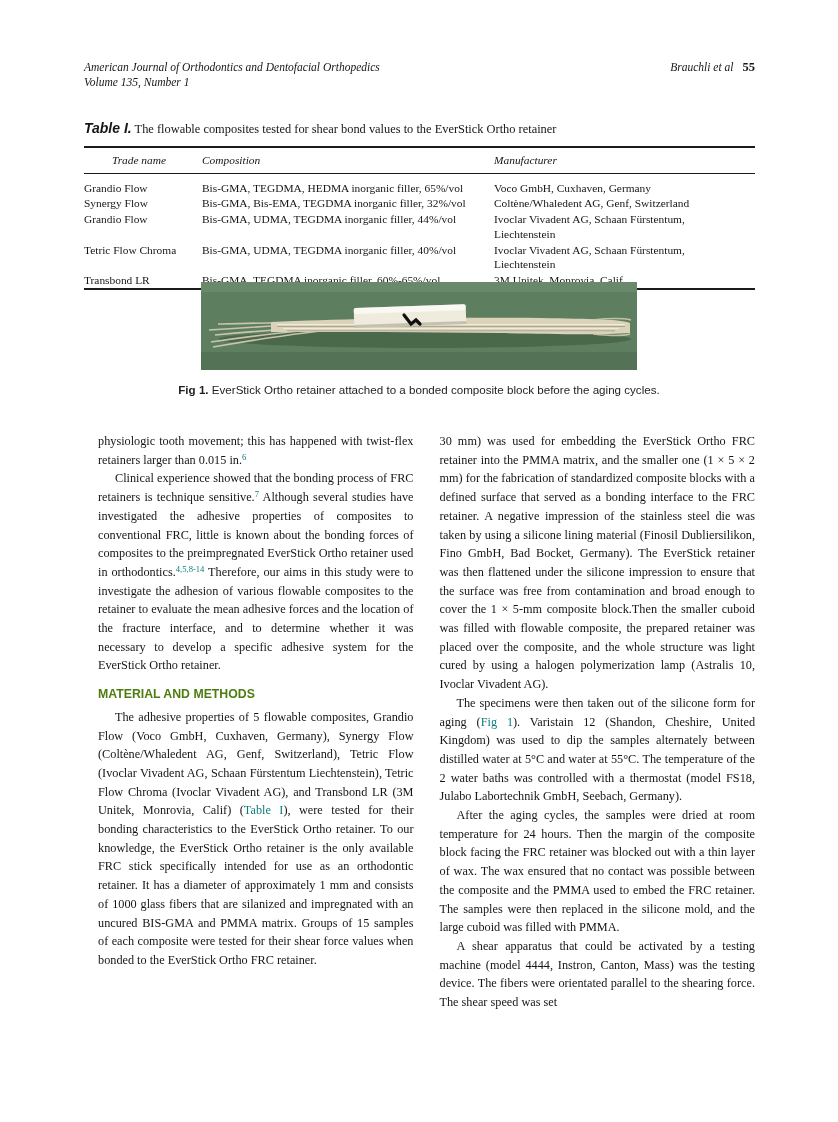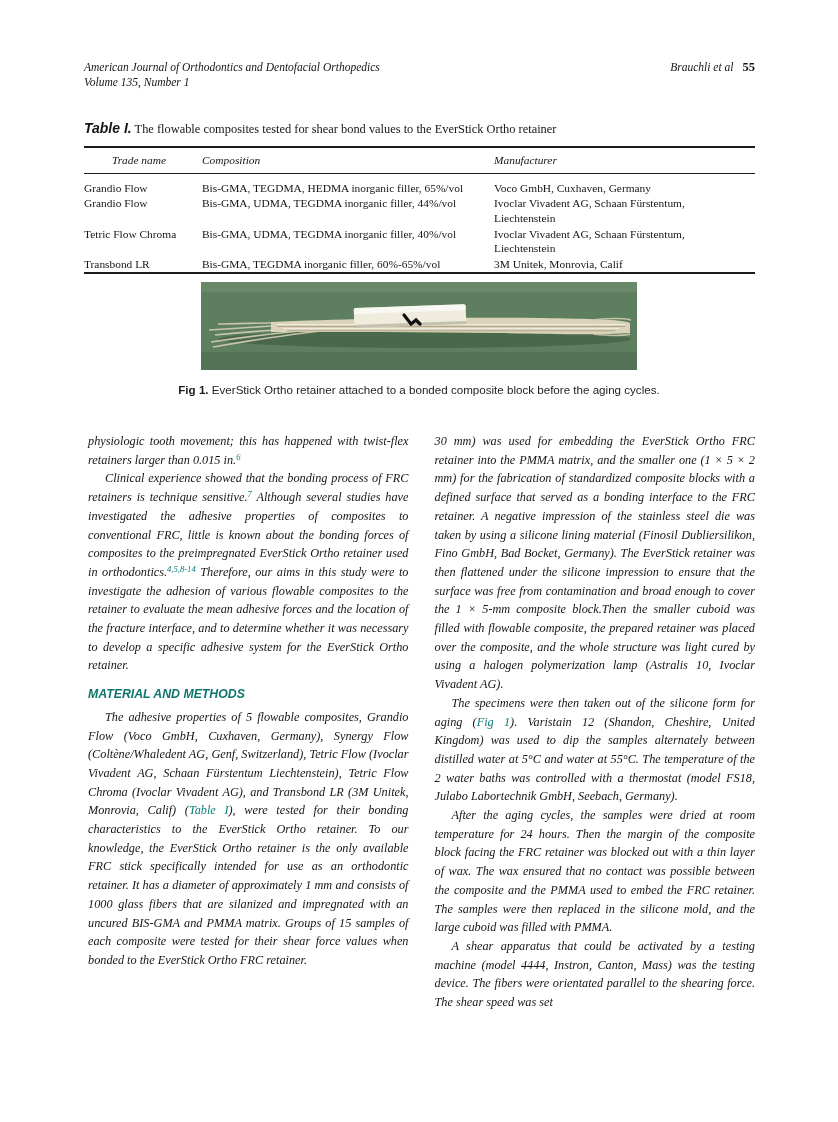--- a/index.html
+++ b/index.html
@@ -38,33 +38,33 @@
   table.datatable tbody tr:last-child td { }
   
   .figure { position:absolute; top:282px; left:0; width:100%; text-align:center; }
   .photo { display:inline-block; width:436px; height:88px; vertical-align:top; }
   .figcaption {
     margin-top:13px; font-family:"Liberation Sans", sans-serif;
     font-size:11.6px; color:#1e1e1e;
   }
   
   .columns {
-    position:absolute; top:432px; left:88px; right:83px;
-    display:flex; gap:26px;font-style:italic;
+    position:absolute; top:432px; left:98px; right:83px;
+    display:flex; gap:26px;
   }
   .col {
     flex:1; min-width:0; text-align:justify;
     font-size:12.25px; line-height:18.7px;
     hyphens:auto; -webkit-hyphens:auto;
   }
   .col p { margin:0; }
   .col p.indent { text-indent:17px; }
   .col h2 {
     font-family:"Liberation Sans", sans-serif; font-size:12.3px;
-    font-weight:bold; text-align:left; margin:10px 0 4px 0; color:#0f766e;
+    font-weight:bold; text-align:left; margin:10px 0 4px 0; color:#4d7c0f;
   }
   sup.ref { color:var(--link,#0c7c7a); font-size:8.6px; line-height:0; vertical-align:4px; }
   .xref { color:var(--link,#0c7c7a); }
 </style>
 </head>
 <body>
 
 <div class="page">
 
   <div class="runhead">
@@ -90,20 +90,25 @@
             <th>Trade name</th>
             <th class="c">Composition</th>
             <th class="c">Manufacturer</th>
           </tr>
         </thead>
         <tbody>
           <tr>
             <td>Grandio Flow</td>
             <td>Bis-GMA, TEGDMA, HEDMA inorganic filler, 65%/vol</td>
             <td>Voco GmbH, Cuxhaven, Germany</td>
+          </tr>
+          <tr>
+            <td>Synergy Flow</td>
+            <td>Bis-GMA, Bis-EMA, TEGDMA inorganic filler, 32%/vol</td>
+            <td>Coltène/Whaledent AG, Genf, Switzerland</td>
           </tr>
           <tr>
             <td>Grandio Flow</td>
             <td>Bis-GMA, UDMA, TEGDMA inorganic filler, 44%/vol</td>
             <td>Ivoclar Vivadent AG, Schaan Fürstentum, Liechtenstein</td>
           </tr>
           <tr>
             <td>Tetric Flow Chroma</td>
             <td>Bis-GMA, UDMA, TEGDMA inorganic filler, 40%/vol</td>
             <td>Ivoclar Vivadent AG, Schaan Fürstentum, Liechtenstein</td>

